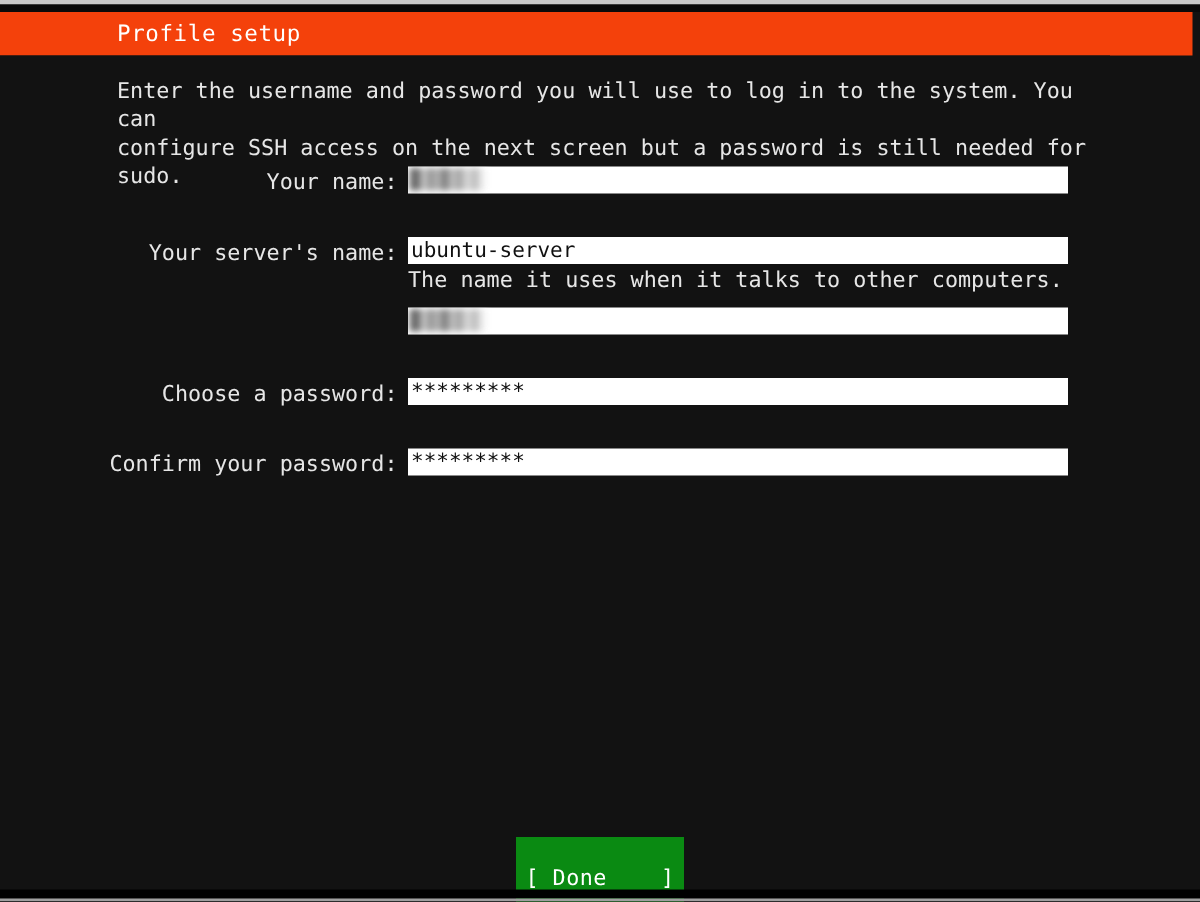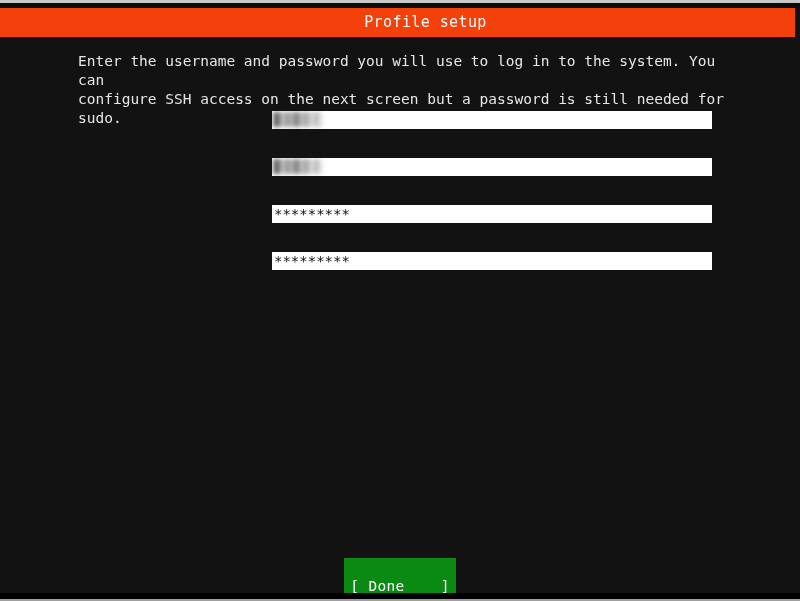--- a/index.html
+++ b/index.html
@@ -46,21 +46,20 @@
     position: absolute;
     left: 0;
     top: 8px;
     width: 795px;
     height: 29px;
     background: #f4410b;
     display: flex;
     align-items: center;
     box-sizing: border-box;
     padding: 0 22px 0 78px;
-    flex-direction: column;
   }
   .header-title {
     color: #ffffff;
     font-size: 15px;
     line-height: 29px;
     letter-spacing: 0.4px;
     white-space: pre;
   }
   .header-spacer { flex: 1 1 auto; }
   .header-help {
@@ -217,39 +216,49 @@
 
   <div class="body-area">
 
     <div class="intro">Enter the username and password you will use to log in to the system. You can
 configure SSH access on the next screen but a password is still needed for
 sudo.</div>
 
     <div class="form">
 
       <div class="row">
+        <span class="label">Your name:</span>
         <span class="field">
           <span class="val redacted">████</span>
         </span>
       </div>
 
+      <div class="row">
+        <span class="label">Your server's name:</span>
+        <span class="field">
+          <span class="val">ubuntu-server</span>
+        </span>
+        <span class="helper">The name it uses when it talks to other computers.</span>
+      </div>
 
       <div class="row">
         <span class="field">
           <span class="val redacted">████</span>
         </span>
       </div>
 
       <div class="row">
+        <span class="label">Choose a password:</span>
         <span class="field">
           <span class="val">*********</span>
         </span>
       </div>
 
       <div class="row">
+        <span class="label">Confirm your password:</span>
         <span class="field">
           <span class="val">*********</span>
         </span>
       </div>
 
     </div>
 
     <div class="done-wrap">
       <span class="done-button">[ Done    ]</span>
     </div>

